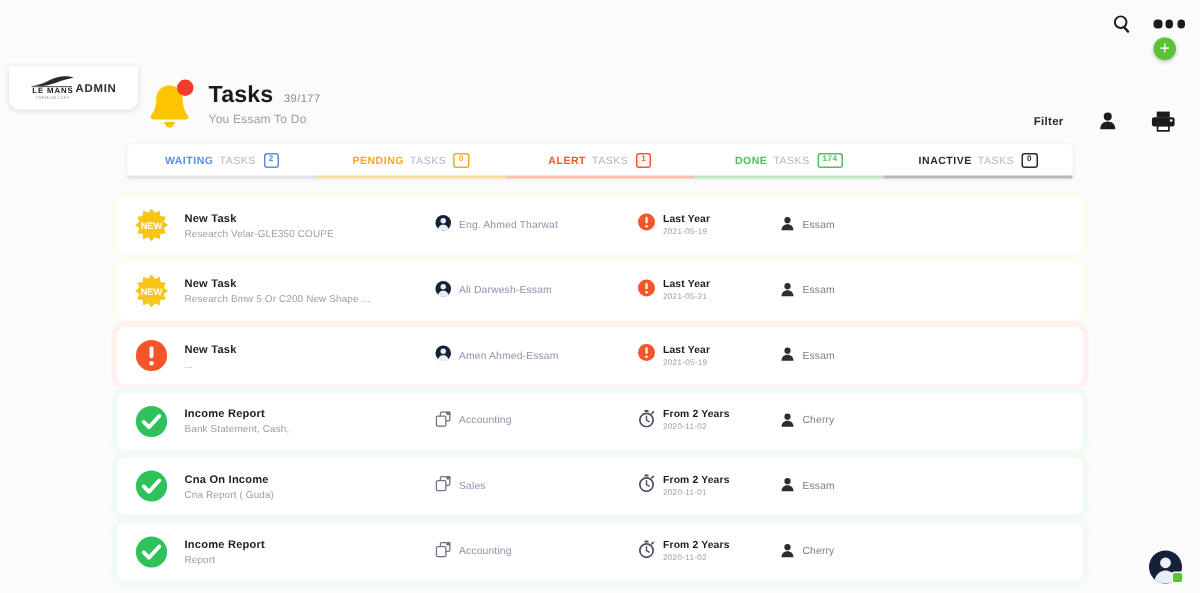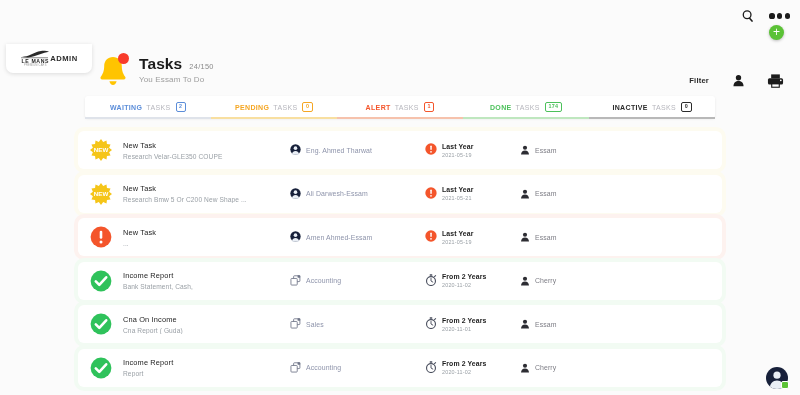--- a/index.html
+++ b/index.html
@@ -92,21 +92,21 @@
     padding-left: 12px;
     cursor: pointer;
   }
   .task-row.tone-new   { box-shadow: 0 0 0 4px #fdfbf0, 0 1px 2px rgba(0,0,0,.06); }
   .task-row.tone-alert { box-shadow: 0 0 0 4px #fdf2ef, 0 1px 2px rgba(0,0,0,.06); }
   .task-row.tone-done  { box-shadow: 0 0 0 4px #f2fbf3, 0 1px 2px rgba(0,0,0,.06); }
 
   .status-icon { width: 22px; height: 22px; flex: 0 0 22px; display: flex; align-items: center; justify-content: center; }
 
   .col-title { width: 178px; padding-left: 11px; }
-  .t-main { font-size: 7.4px; font-weight: 400; color: #1d1d1d; letter-spacing: .15px; }
+  .t-main { font-size: 7.4px; font-weight: 700; color: #1d1d1d; letter-spacing: .15px; }
   .t-sub  { font-size: 6.6px; color: #9aa0a6; margin-top: 3px; letter-spacing: .1px; white-space: nowrap; overflow: hidden; text-overflow: ellipsis; }
 
   .col-owner { width: 135px; display: flex; align-items: center; gap: 5px; }
   .owner-name { font-size: 6.9px; color: #8d93aa; letter-spacing: .1px; }
 
   .col-date { width: 95px; display: flex; align-items: center; gap: 5px; }
   .d-text .d-main { font-size: 6.9px; font-weight: 700; color: #1d1d1d; letter-spacing: .1px; }
   .d-text .d-sub  { font-size: 5.4px; color: #9aa0a6; margin-top: 2px; letter-spacing: .2px; }
 
   .col-assignee { display: flex; align-items: center; gap: 5px; }
@@ -158,21 +158,21 @@
     <div class="bell-wrap">
       <svg width="34" height="36" viewBox="0 0 34 36">
         <path d="M17 5 C11.8 5 8.2 8.8 8.2 14 C8.2 19.5 6.4 22.6 4.8 24.8 C3.9 26 4.7 27.6 6.2 27.6 L27.8 27.6 C29.3 27.6 30.1 26 29.2 24.8 C27.6 22.6 25.8 19.5 25.8 14 C25.8 8.8 22.2 5 17 5 Z" fill="#ffc400"></path>
         <path d="M13.4 29.3 C13.9 31.6 15.3 33 17 33 C18.7 33 20.1 31.6 20.6 29.3 Z" fill="#ffc400"></path>
       </svg>
       <div class="bell-dot"></div>
     </div>
     <div class="titles">
       <div class="title-row">
         <div class="title">Tasks</div>
-        <div class="title-count">24/150</div>
+        <div class="title-count">39/177</div>
       </div>
       <div class="subtitle">You Essam To Do</div>
     </div>
   </div>
 
   <div class="filter-cluster">
     <div class="filter-label">Filter</div>
     <div class="icon-btn">
       <svg width="13" height="13" viewBox="0 0 16 16">
         <circle cx="8" cy="4.6" r="3.3" fill="#1c1c1c"></circle>

